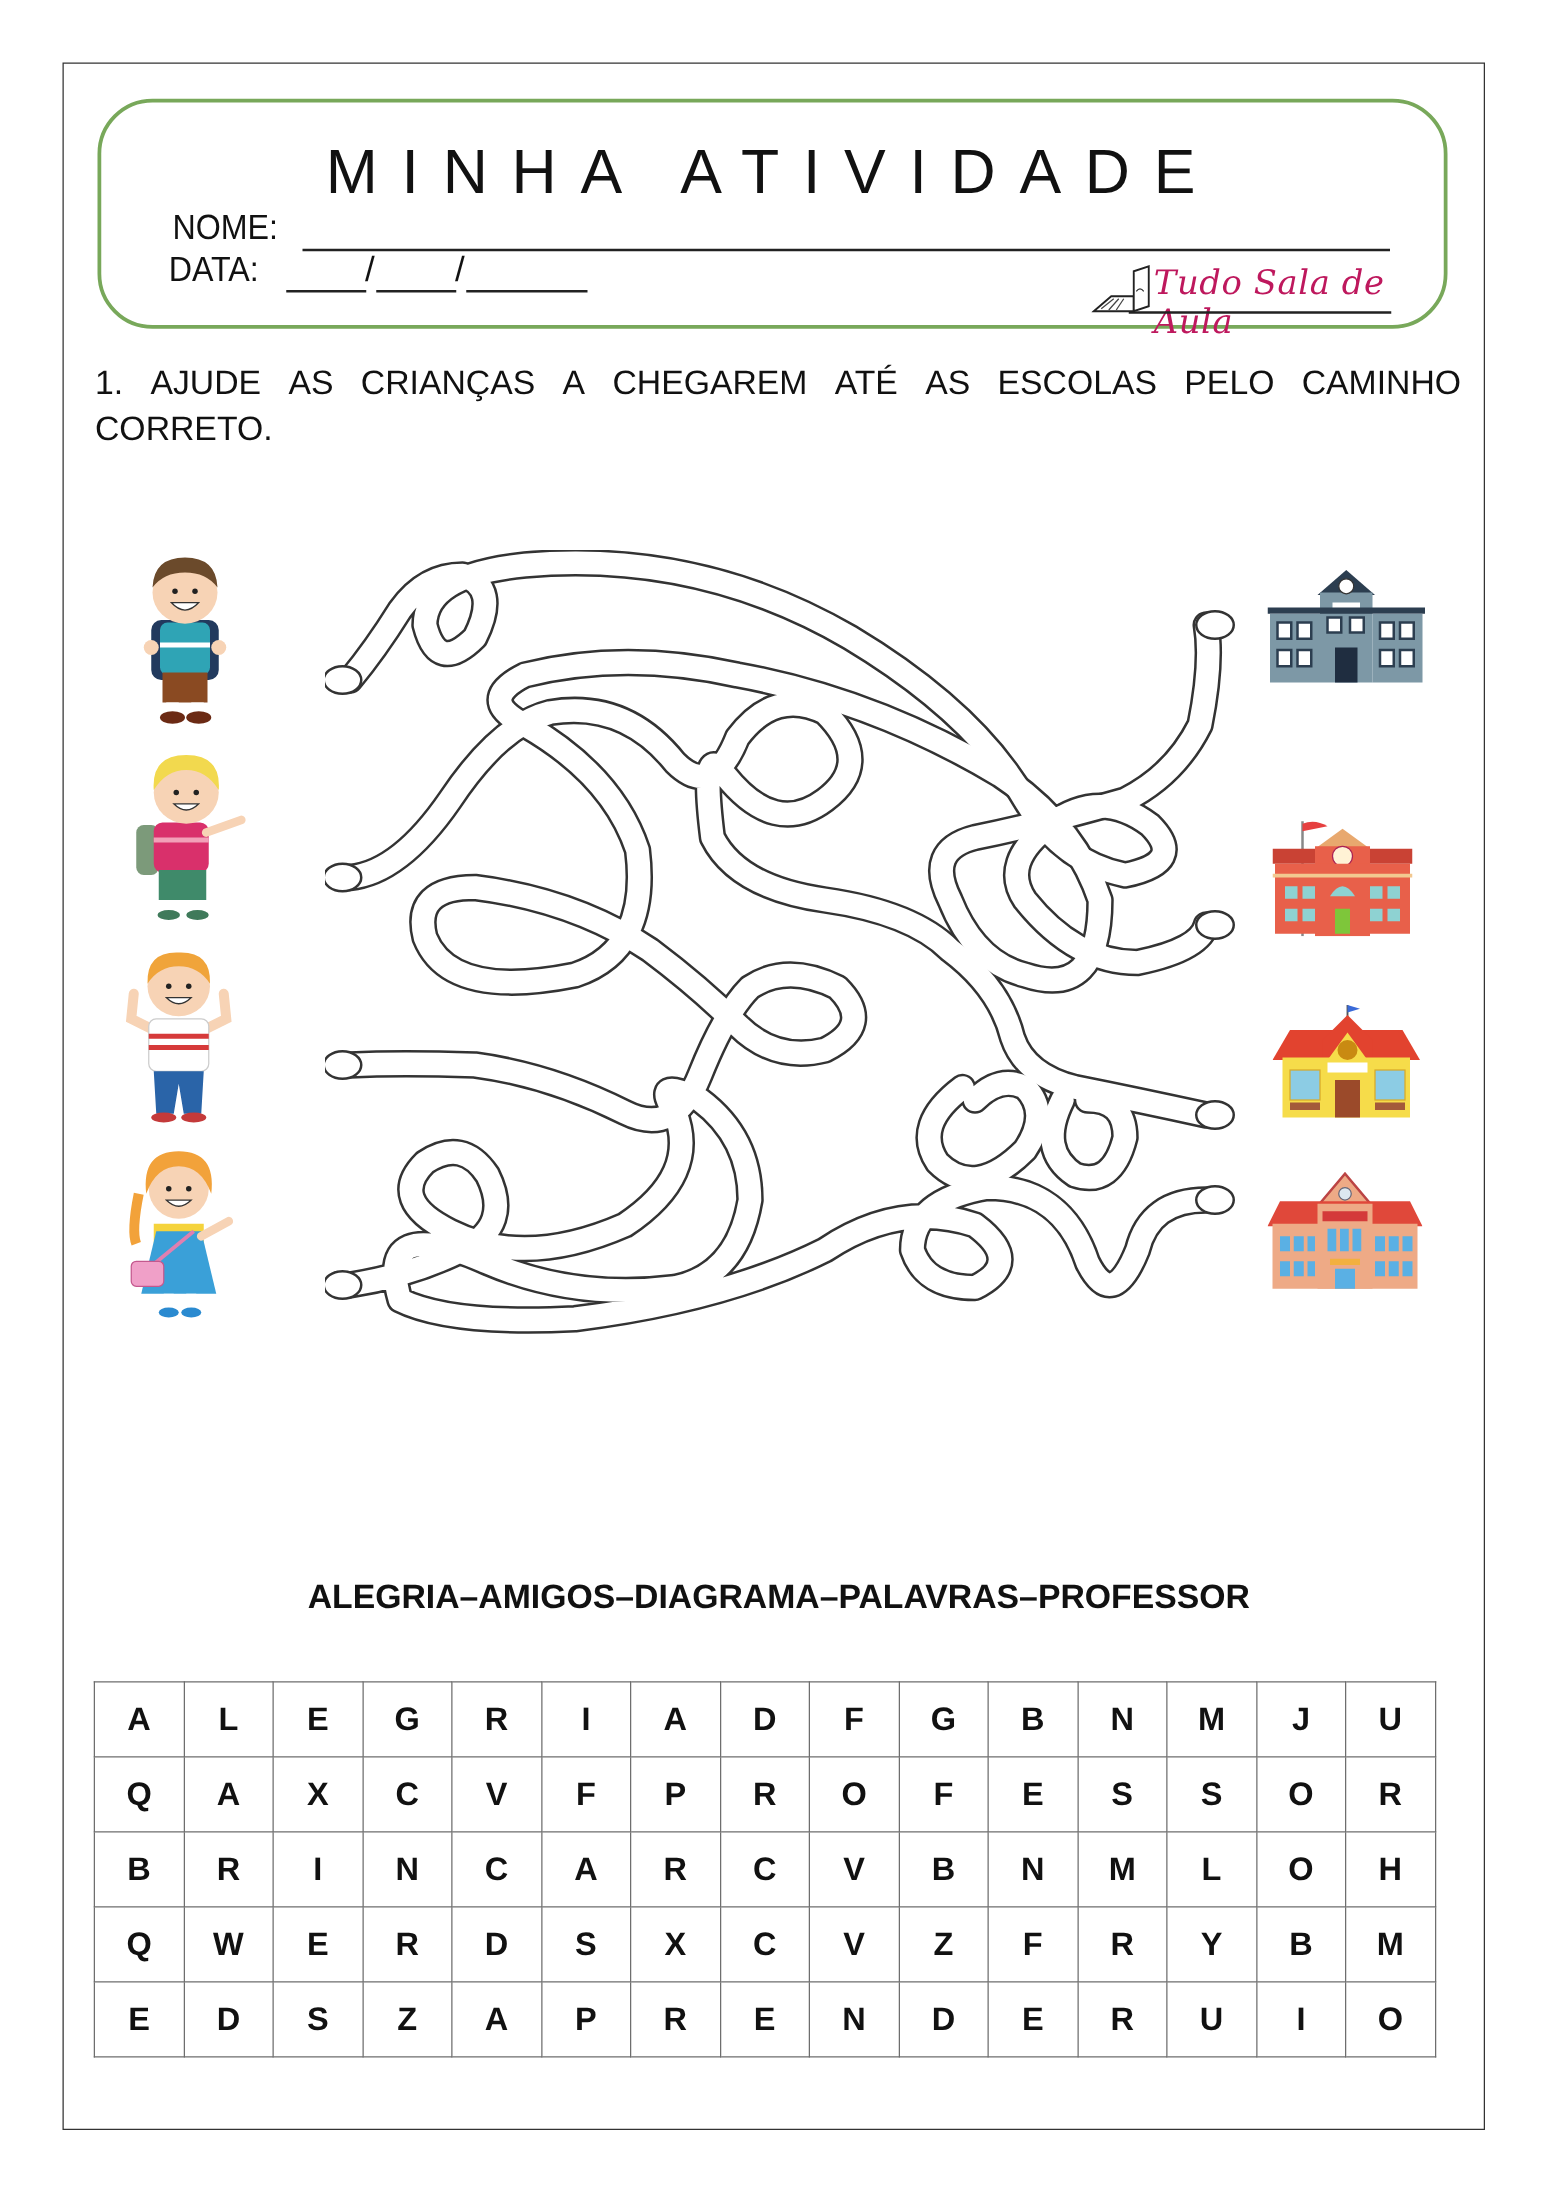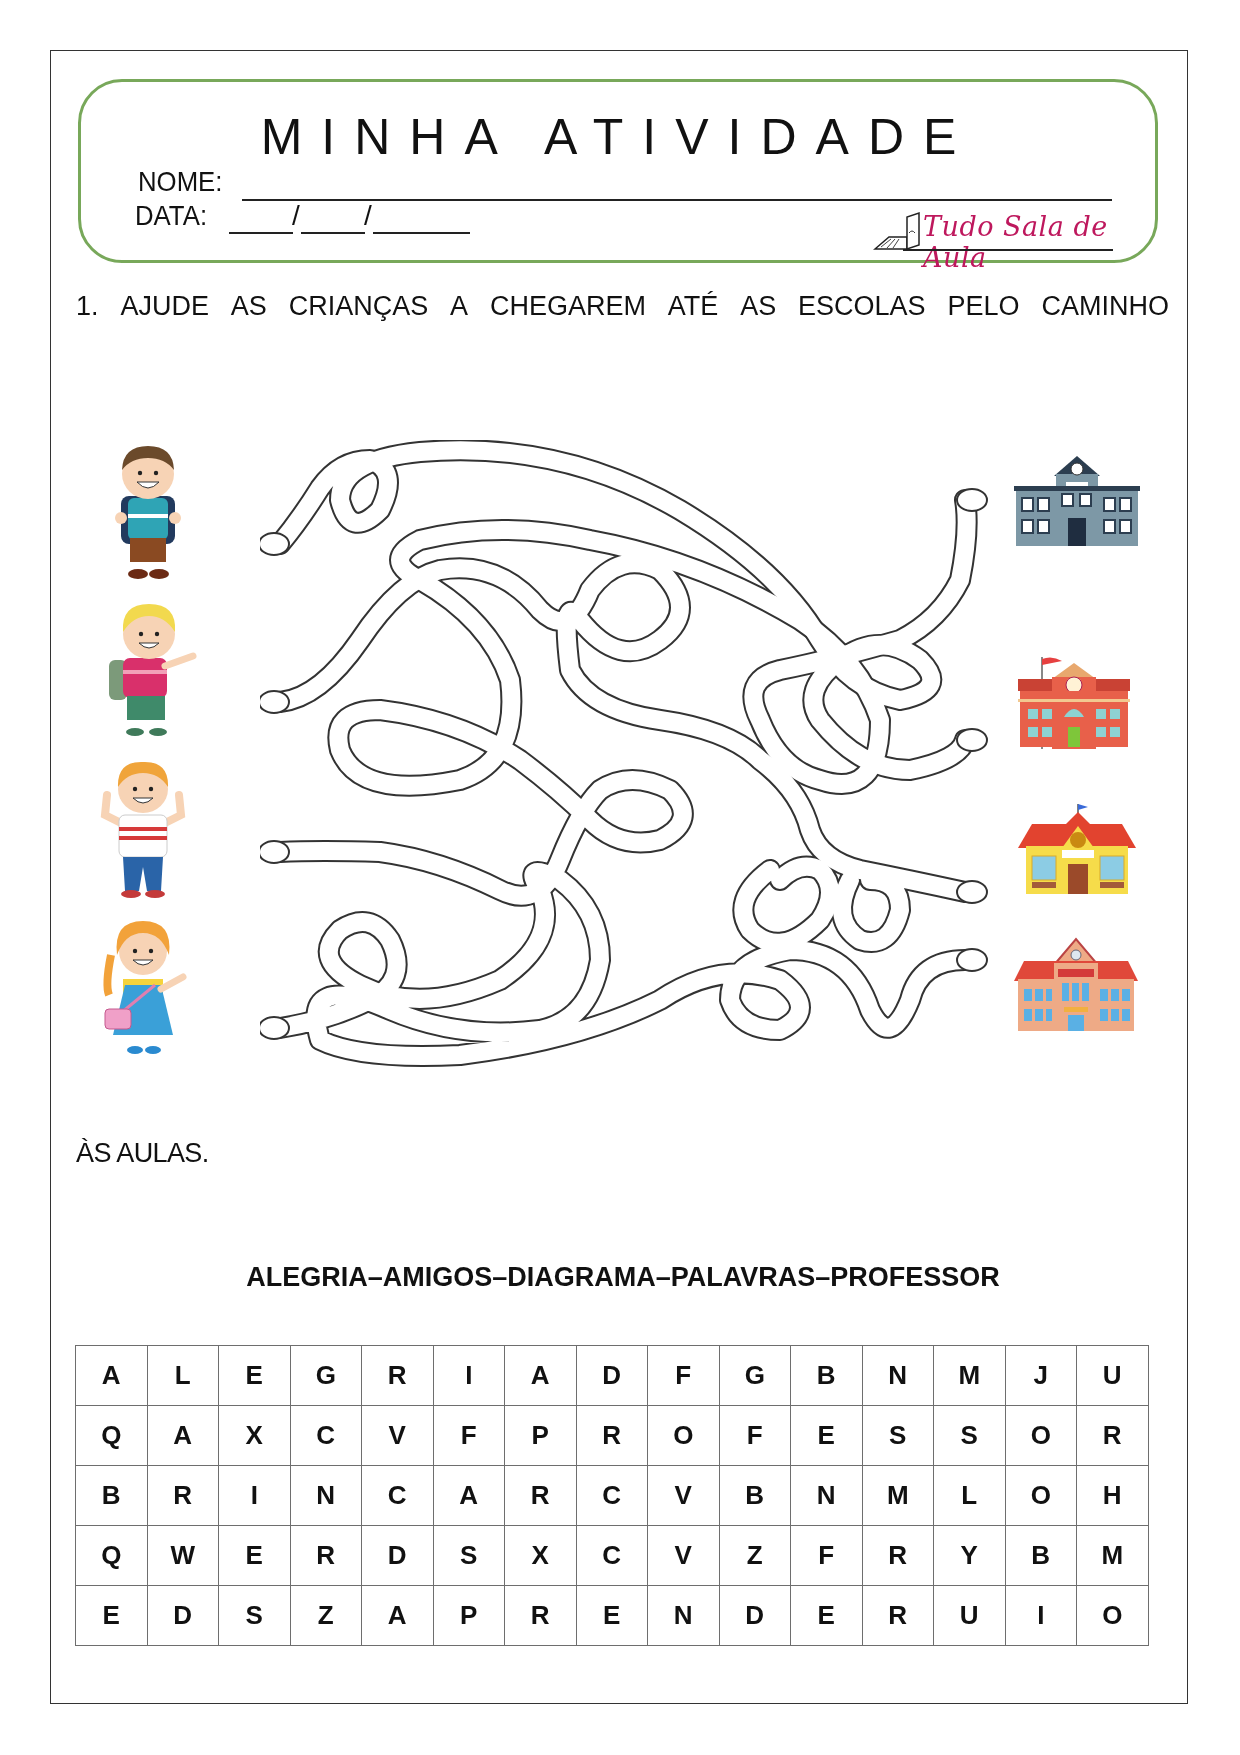--- a/index.html
+++ b/index.html
@@ -68,20 +68,21 @@
     <span>AS</span>
     <span>CRIANÇAS</span>
     <span>A</span>
     <span>CHEGAREM</span>
     <span>ATÉ</span>
     <span>AS</span>
     <span>ESCOLAS</span>
     <span>PELO</span>
     <span>CAMINHO</span>
   </div>
+  <div>CORRETO.</div>
 </div>
 
 <svg class="kid" style="left:103px;top:438px" width="90" height="145" viewBox="0 0 90 145">
   <rect x="18" y="58" width="54" height="48" rx="8" fill="#223a5e"></rect>
   <rect x="25" y="60" width="40" height="42" rx="6" fill="#2fa4b5"></rect>
   <rect x="25" y="76" width="40" height="4" fill="#ffffff"></rect>
   <rect x="27" y="100" width="36" height="24" fill="#8a4a22"></rect>
   <rect x="30" y="124" width="10" height="10" fill="#fff"></rect>
     <rect x="50" y="124" width="10" height="10" fill="#fff"></rect>
   <ellipse cx="35" cy="136" rx="10" ry="5" fill="#6b2a14"></ellipse>
@@ -263,21 +264,20 @@
       <rect x="108" y="74" width="8" height="12"></rect>
   <rect x="48" y="48" width="7" height="18"></rect>
       <rect x="58" y="48" width="7" height="18"></rect>
       <rect x="68" y="48" width="7" height="18"></rect>
   <rect x="54" y="80" width="16" height="16"></rect>
     </g>
   <rect x="50" y="72" width="24" height="5" fill="#f2b040"></rect>
 </svg>
 
 <div class="abs q2">
-  <div>ÀS AULAS.</div>
 </div>
 
 <div class="abs words">
   <span>ALEGRIA</span>
   <span>–</span>
   <span>AMIGOS</span>
   <span>–</span>
   <span>DIAGRAMA</span>
   <span>–</span>
   <span>PALAVRAS</span>

